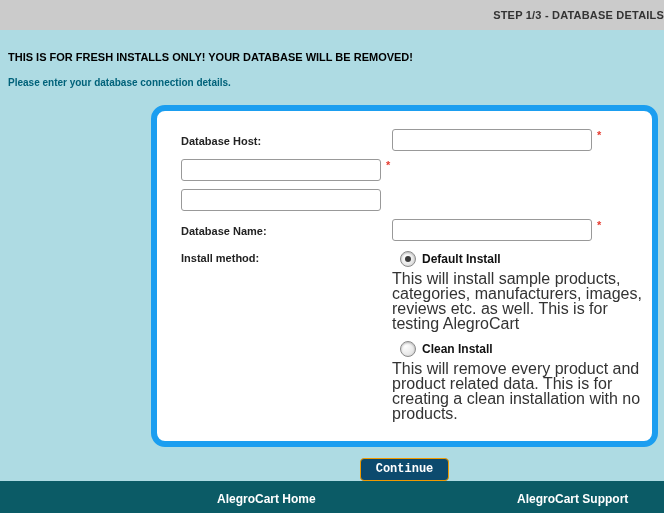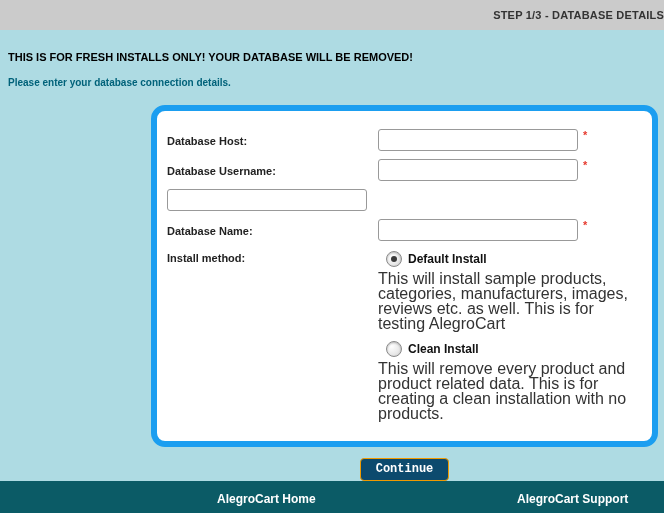--- a/index.html
+++ b/index.html
@@ -29,21 +29,21 @@
   .instruction-text {
     margin: 14px 0 0 8px;
     font-size: 10px; font-weight: bold; color: #00627A;
   }
   .db-panel {
     margin: 17px 0 0 151px;
     width: 507px;
     background: #FFFFFF;
     border: 6px solid #1B9EF0;
     border-radius: 14px;
-    padding: 18px 10px 10px 10px;
+    padding: 18px 10px 10px 24px;
   }
   .field-row { display: flex; align-items: center; margin-bottom: 8px; }
   .field-row.top-align { align-items: flex-start; margin-top: 10px; margin-bottom: 0; }
   .field-label {
     width: 211px; flex: 0 0 211px;
     font-size: 11px; font-weight: bold; color: #222222;
     padding-top: 1px;
   }
   .text-input {
     width: 200px; height: 22px;
@@ -106,21 +106,20 @@
 
   <div class="db-panel">
 
     <div class="field-row">
       <span class="field-label">Database Host:</span>
       <input class="text-input" type="text" value="" style="">
       <span class="req-star">*</span>
     </div>
 
     <div class="field-row">
-      <span class="field-label">Database Username:</span>
       <input class="text-input" type="text" value="" style="">
       <span class="req-star">*</span>
     </div>
 
     <div class="field-row">
       <input class="text-input" type="text" value="" style="">
     </div>
 
     <div class="field-row">
       <span class="field-label">Database Name:</span>

